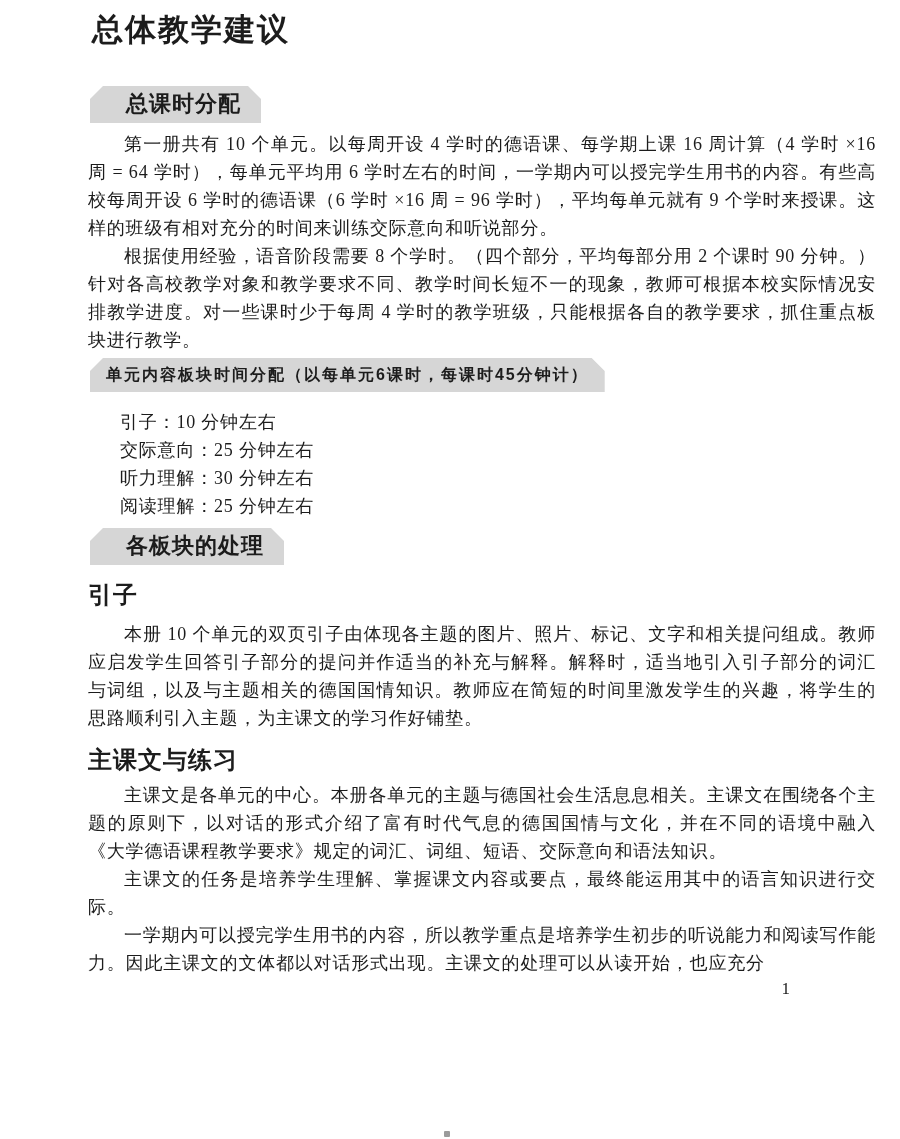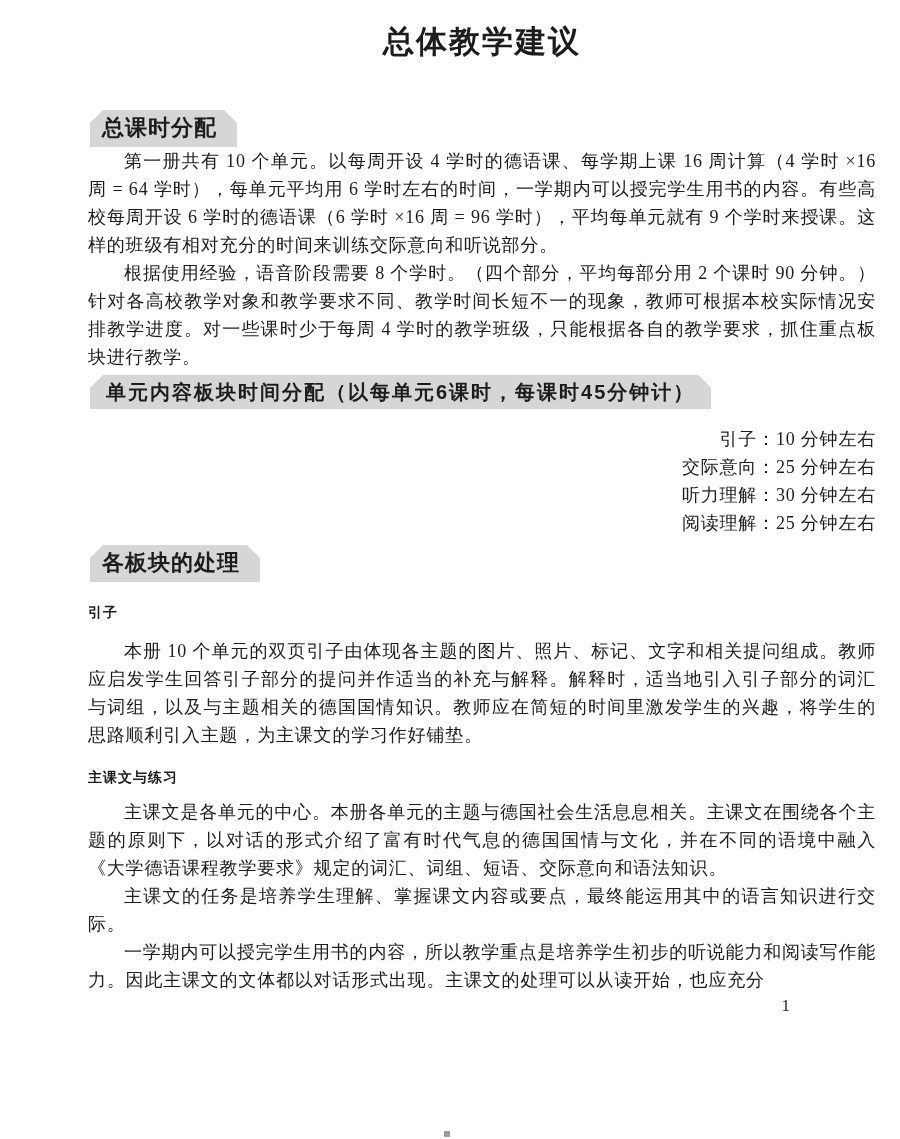--- a/index.html
+++ b/index.html
@@ -13,85 +13,85 @@
     color: #1c1c1c;
     font-family: "Liberation Serif", "DejaVu Serif", serif;
     overflow: hidden;
     position: relative;
   }
   .content {
     margin-left: 88px;
     width: 788px;
   }
   .doc-title {
-    margin: 16px;
+    margin: 4px;
     padding-top: 6px;
-    text-align: center;
+    text-align: left;
     font-size: 31px;
     line-height: 40px;
     font-weight: 700;
     letter-spacing: 2px;
     font-family: "Liberation Serif", "DejaVu Serif", serif;
   }
   .gray-box {
     display: inline-block;
     background: #d6d6d6;
     font-family: "Liberation Sans", "DejaVu Sans", sans-serif;
     font-weight: 700;
     font-size: 22px;
     line-height: 26px;
-    padding: 5px 20px 6px 12px;
+    padding: 5px 20px 6px 36px;
     letter-spacing: 1px;
     clip-path: polygon(13px 0, calc(100% - 13px) 0, 100% 13px, 100% 100%, 0 100%, 0 13px);
   }
   .box-1 { margin-top: 32px; margin-left: 2px; }
   .box-2 { margin-top: 8px; margin-left: 2px; }
   .banner {
     display: inline-block;
     background: #d6d6d6;
     font-family: "Liberation Sans", "DejaVu Sans", sans-serif;
     font-weight: 700;
-    font-size: 20px;
+    font-size: 16px;
     line-height: 28px;
     padding: 3px 16px 3px 16px;
     letter-spacing: 2px;
     margin-top: 4px;
     margin-left: 2px;
     clip-path: polygon(13px 0, calc(100% - 13px) 0, 100% 13px, 100% 100%, 0 100%, 0 13px);
   }
   .para {
     margin: 0;
     font-size: 18px;
     line-height: 28px;
     letter-spacing: 0.8px;
     text-align: justify;
     text-indent: 2em;
   }
-  .para-first { }
+  .para-first { margin-top: 7px; }
   .time-list {
     list-style: none;
     margin: 16px 0 0 0;
     padding: 0 0 0 32px;
     font-size: 18px;
     line-height: 28px;
     letter-spacing: 0.8px;
   }
-  .time-list li { margin: 0; text-align: right; }
+  .time-list li { margin: 0; }
   .list-note {
     margin: 0;
     padding-left: 32px;
     font-size: 18px;
     line-height: 28px;
     letter-spacing: 0.8px;
   }
   .sub-heading {
     margin: 0;
     font-family: "Liberation Sans", "DejaVu Sans", sans-serif;
     font-weight: 700;
-    font-size: 14px;
+    font-size: 24px;
     line-height: 24px;
     letter-spacing: 1px;
   }
   .sub-heading-1 { margin-top: 18px; }
   .sub-heading-2 { margin-top: 16px; }
   .para-after-sub { margin-top: 13px; }
   .para-sub2-first { margin-top: 9px; }
   .page-number {
     margin: 2px 0 0 0;
     text-align: right;

